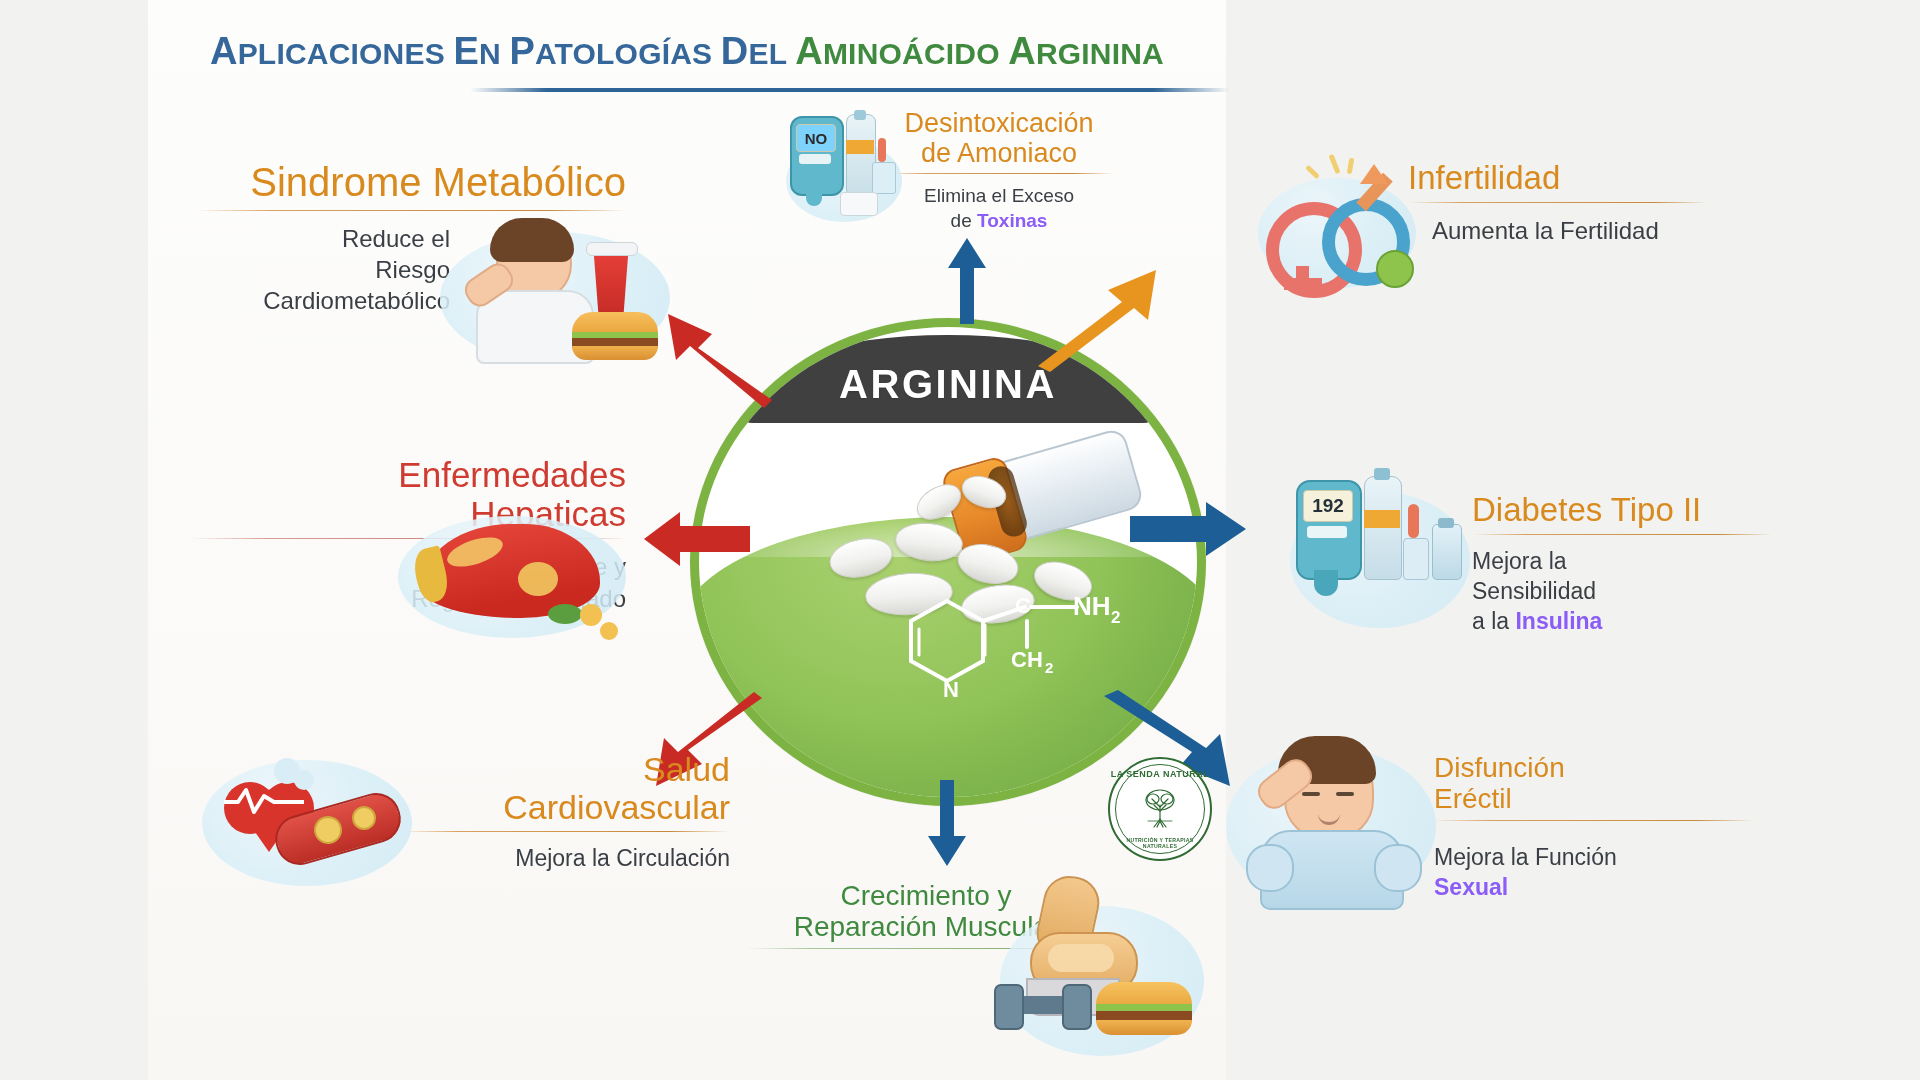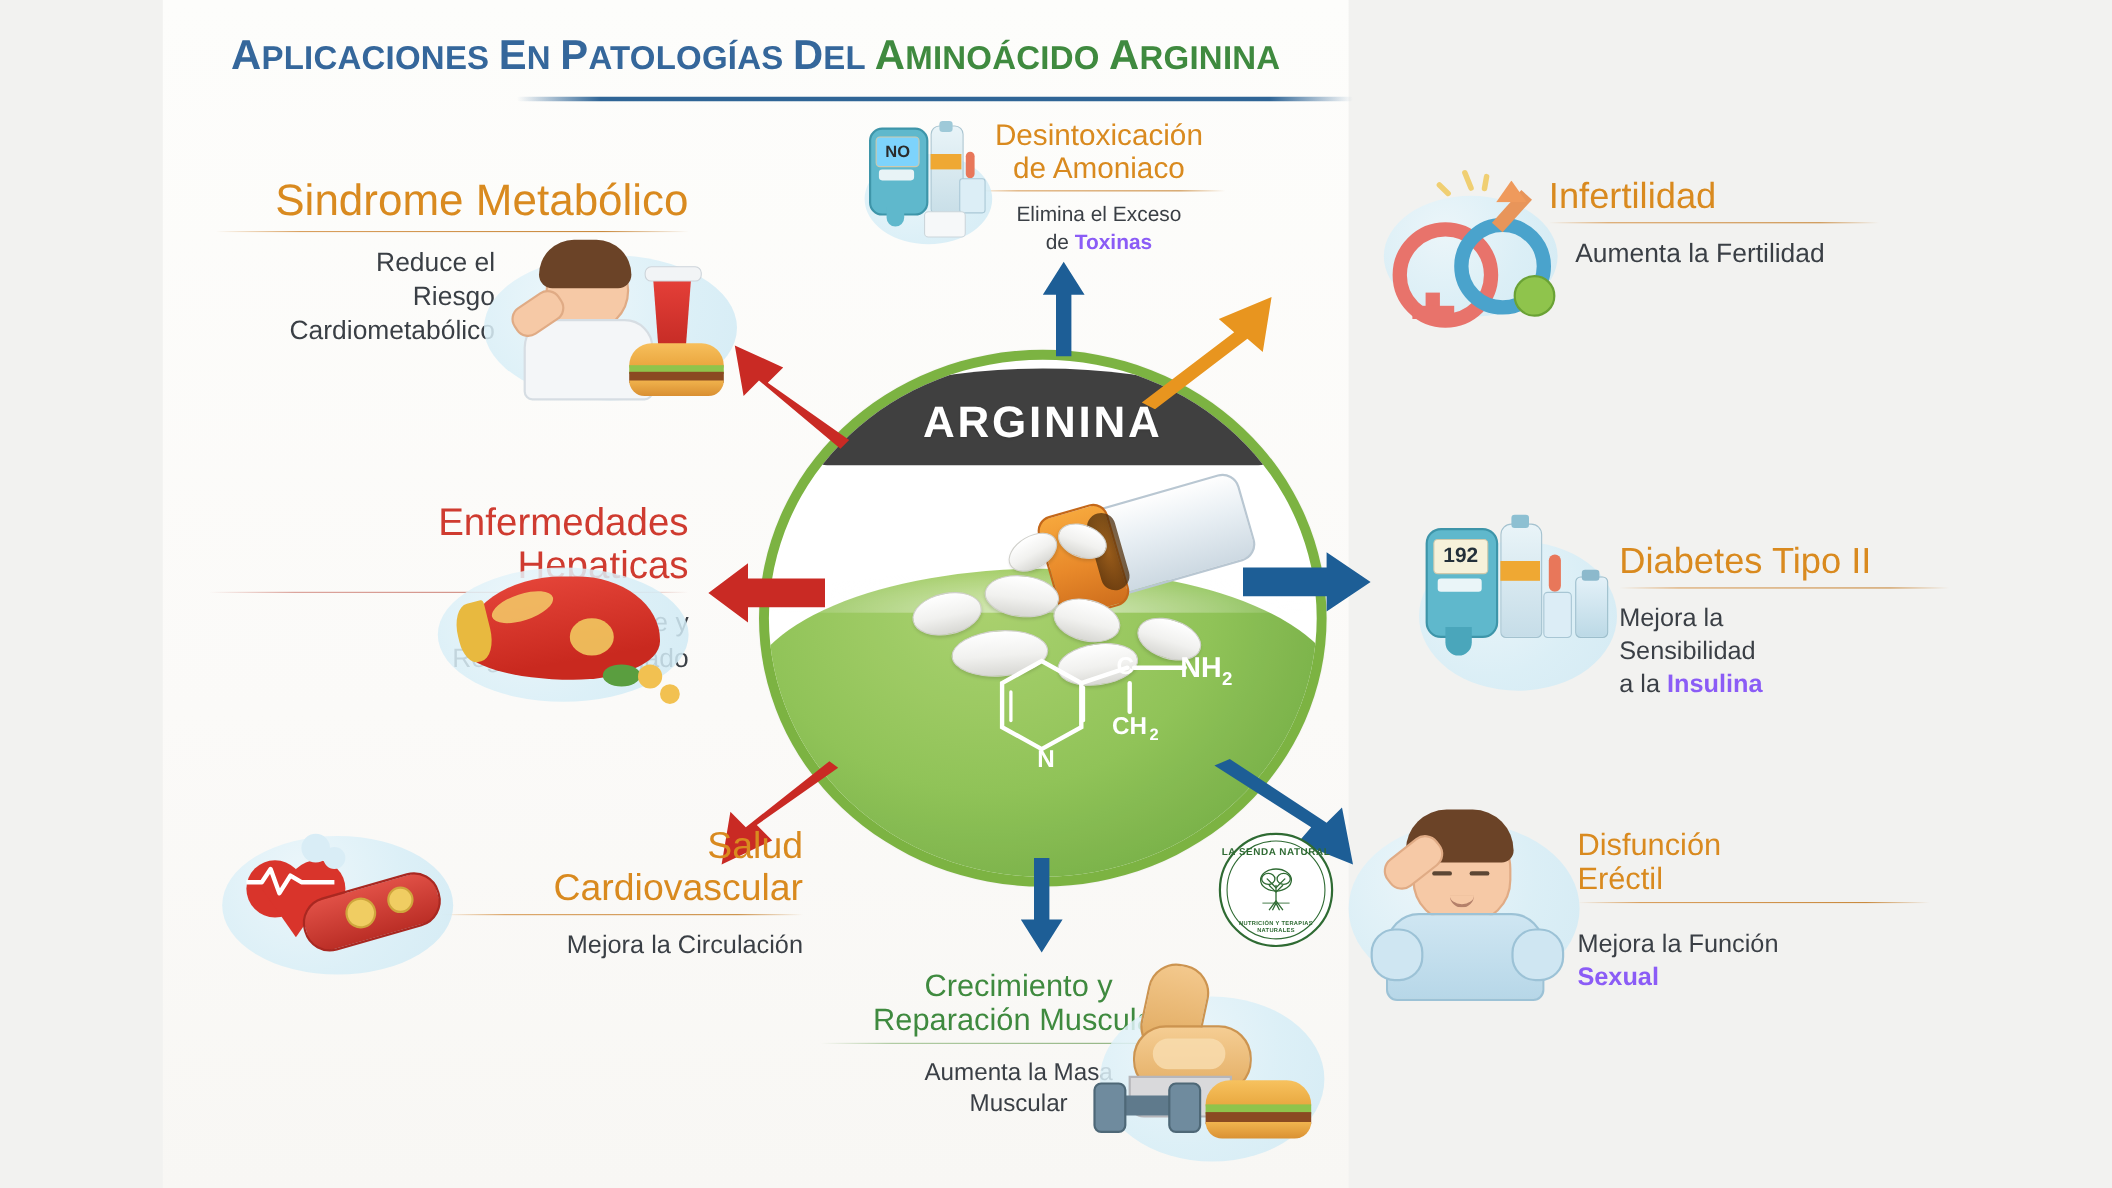--- a/index.html
+++ b/index.html
@@ -377,22 +377,20 @@
     <div style="position:absolute;left:150px;top:66px;width:20px;height:20px;border-radius:50%;background:#f0cd62;border:2px solid #cfa63d;"></div>
 
     <div style="position:absolute;left:72px;top:18px;width:26px;height:26px;border-radius:50%;background:#d9edf6;"></div>
     <div style="position:absolute;left:92px;top:30px;width:20px;height:20px;border-radius:50%;background:#d9edf6;"></div>
   </div>
 
   <div class="sec ctr" style="left:746px;top:880px;width:360px;">
     <div class="sec-title" style="font-size:28px;color:#3f8a3f;">Crecimiento y
 Reparación Muscular</div>
     <div class="rule rule-gr"></div>
-    <div class="sec-body" style="font-size:22px;">Aumenta la Masa
-Muscular</div>
   </div>
   <div class="ill" style="left:1000px;top:870px;width:204px;height:190px;">
     <div class="blob" style="left:0;top:36px;width:204px;height:150px;"></div>
 
     <div style="position:absolute;left:40px;top:6px;width:52px;height:80px;border-radius:26px;background:linear-gradient(180deg,#f3c88c,#e0a95e);border:2px solid #cc9450;transform:rotate(12deg);"></div>
     <div style="position:absolute;left:30px;top:62px;width:104px;height:58px;border-radius:30px;background:linear-gradient(180deg,#f5cd93,#e3ad63);border:2px solid #cc9450;"></div>
     <div style="position:absolute;left:48px;top:74px;width:66px;height:28px;border-radius:16px;background:#f8dcae;opacity:.85;"></div>
     <div style="position:absolute;left:26px;top:108px;width:90px;height:34px;border-radius:0 0 14px 14px;background:#d9d9db;border:2px solid #b6b6ba;"></div>
 
     <div style="position:absolute;left:0px;top:126px;width:84px;height:18px;border-radius:9px;background:#5f7a8c;"></div>

